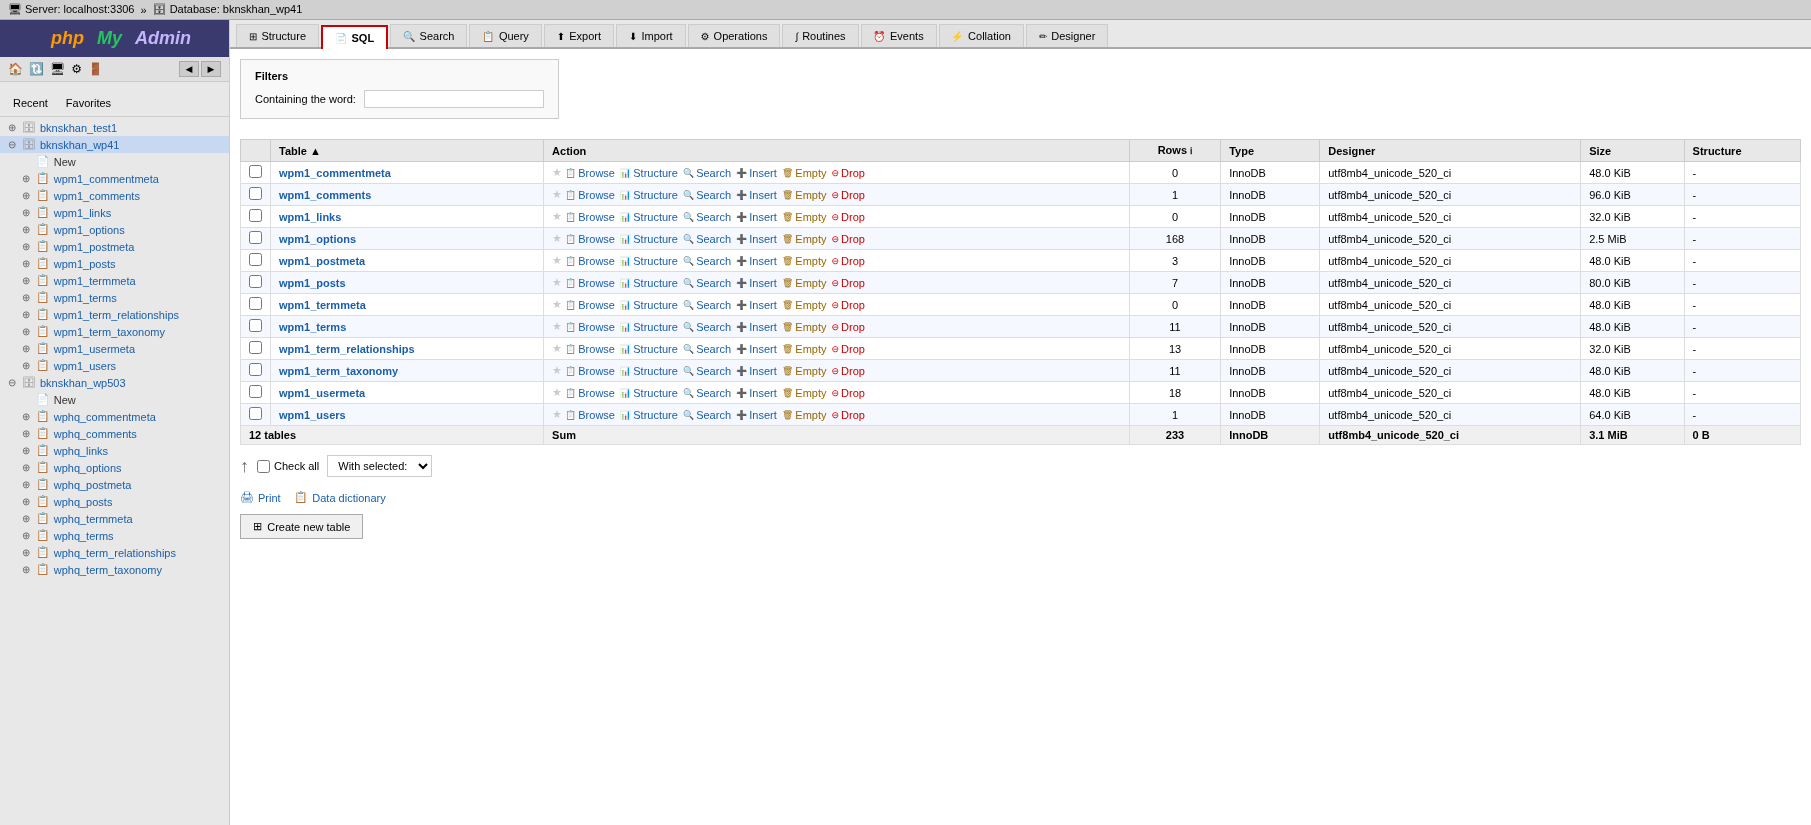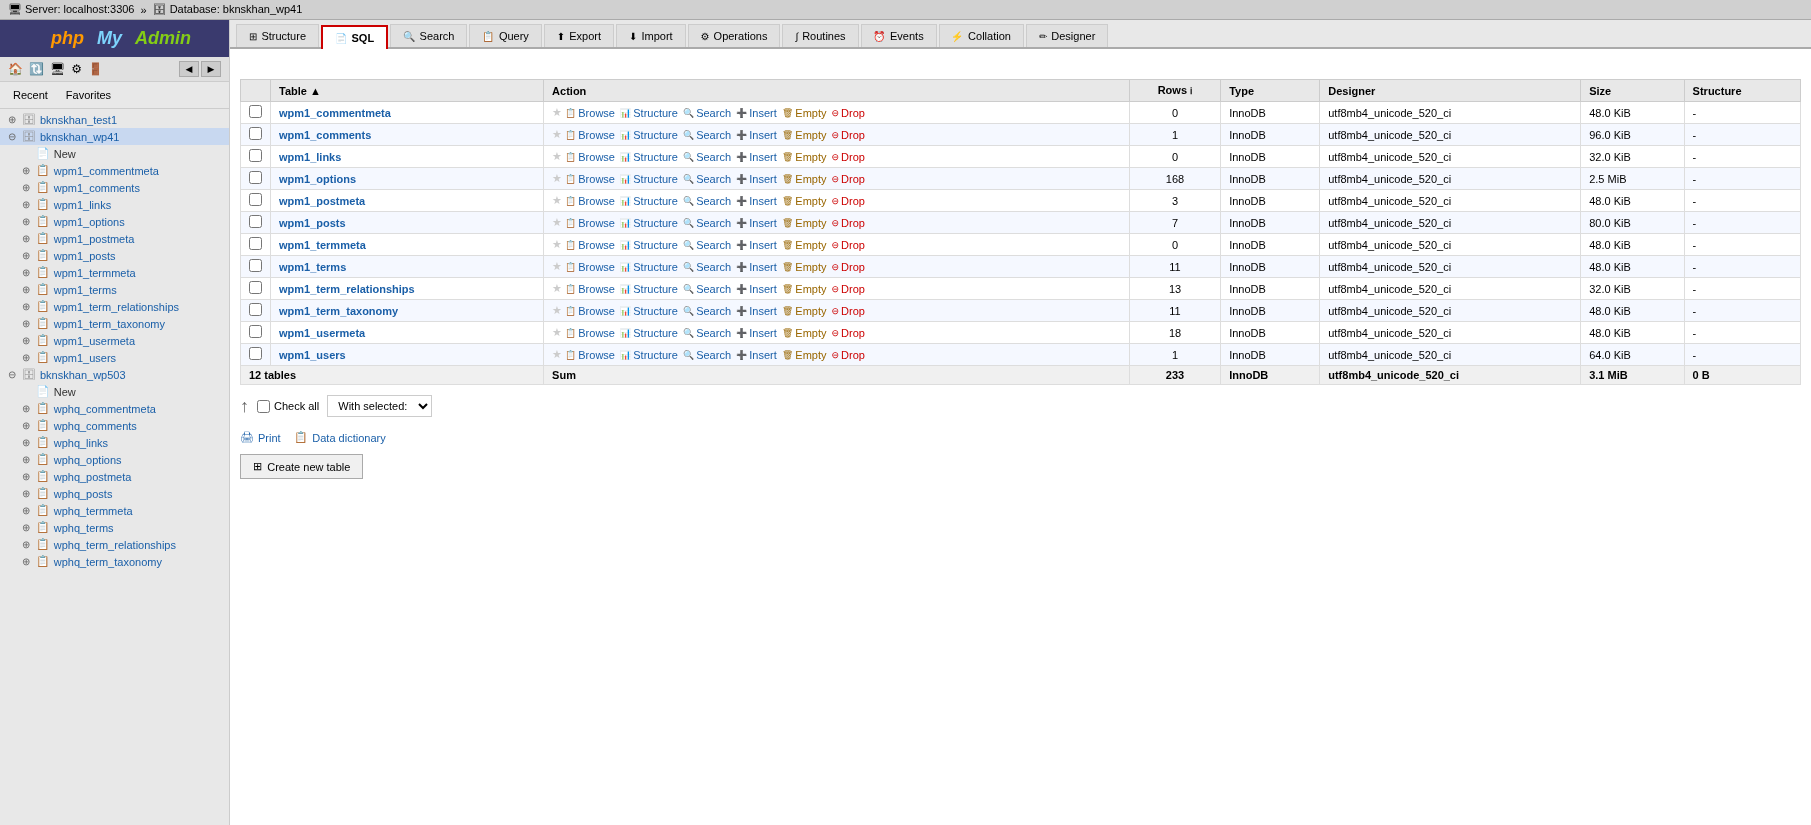--- a/index.html
+++ b/index.html
@@ -11,21 +11,21 @@
     
     #main { display: flex; flex: 1; overflow: hidden; }
 
     
     #sidebar { width: 230px; background: #e8e8e8; border-right: 1px solid #ccc; display: flex; flex-direction: column; overflow: hidden; }
     #sidebar-header { background: #3a3a6e; padding: 8px; display: flex; align-items: center; justify-content: center; }
     #sidebar-header .logo-text { color: #ff6600; font-size: 18px; font-weight: bold; font-style: italic; }
     #sidebar-header .logo-text span { color: #fff; margin-left: 13px; }
     #sidebar-icons { background: #e0e0e0; padding: 4px 8px; display: flex; gap: 6px; align-items: center; border-bottom: 1px solid #ccc; }
     #sidebar-tabs { display: flex; gap: 4px; padding: 4px 6px; background: #e8e8e8; border-bottom: 1px solid #ccc; }
-    #sidebar-tabs .tab { font-size: 11px; cursor: pointer; padding: 2px 6px; border: 1px solid transparent; }
+    #sidebar-tabs .tab { font-size: 11px; cursor: pointer; padding: 2px 6px; border: 1px solid transparent; margin-top: 8px; }
     #sidebar-tree { flex: 1; overflow-y: auto; padding: 2px 0; }
     .tree-item { padding: 2px 8px; cursor: pointer; white-space: nowrap; display: flex; align-items: center; gap: 4px; font-size: 11px; }
     .tree-item.selected { background: #c8d8f0; }
     .tree-item .expand { color: #666; font-size: 10px; width: 10px; display: inline-block; }
     .tree-item .item-label { color: #1a5fa8; }
     .tree-item.table-item { padding-left: 30px; }
     .tree-item.new-item { padding-left: 30px; color: #333; }
     .tree-item.new-item .item-label { color: #333; font-weight: normal; }
     .sidebar-scroll-btn { width: 20px; height: 16px; background: #ccc; border: 1px solid #aaa; display: flex; align-items: center; justify-content: center; cursor: pointer; font-size: 9px; }
 
@@ -42,21 +42,21 @@
     #content-scroll { flex: 1; overflow-y: auto; padding: 10px; }
 
     
     .filters-box { border: 1px solid #ccc; padding: 10px 14px; margin-bottom: 14px; background: #f9f9f9; display: inline-block; min-width: 300px; }
     .filters-title { font-size: 11px; font-weight: bold; margin-bottom: 8px; }
     .filter-row { display: flex; align-items: center; gap: 8px; font-size: 11px; }
     .filter-row label { white-space: nowrap; }
     .filter-row input { border: 1px solid #ccc; padding: 2px 4px; font-size: 11px; width: 180px; }
 
     
-    .db-table { width: 100%; border-collapse: collapse; font-size: 11px; margin-top: 20px; }
+    .db-table { width: 100%; border-collapse: collapse; font-size: 11px; margin-top: 6px; }
     .db-table th { background: #e8e8e8; border: 1px solid #ccc; padding: 4px 8px; text-align: left; font-weight: bold; white-space: nowrap; }
     .db-table th.sortable { cursor: pointer; }
     .db-table td { border: 1px solid #ddd; padding: 3px 8px; white-space: nowrap; }
     .db-table tr:nth-child(even) { background: #f5f8ff; }
     .db-table .action-btn { color: #1a5fa8; cursor: pointer; text-decoration: none; display: inline-flex; align-items: center; gap: 2px; margin-right: 2px; font-size: 11px; }
     .db-table .action-btn.drop { color: #cc0000; }
     .db-table .action-btn.empty { color: #996600; }
     .db-table .star { color: #ccc; cursor: pointer; font-size: 11px; }
     .db-table .num { text-align: center; }
     .db-table .summary-row td { font-weight: bold; background: #f0f0f0; }
@@ -97,21 +97,21 @@
     🗄
     <span>Database: bknskhan_wp41</span>
   </span>
 </div>
 
 <div id="main">
 
   <div id="sidebar">
     <div id="sidebar-header">
       <span class="logo-text">
-        <span style="color:#ff9900">php</span><span style="color:#7dd3fc">My</span><span style="color:#84cc16">Admin</span>
+        <span style="color:#ff9900">php</span><span style="color:#22c55e">My</span><span style="color:#c4b5fd">Admin</span>
       </span>
     </div>
     <div id="sidebar-icons">
       <span>🏠</span>
       <span>🔃</span>
       <span>🖥</span>
       <span>⚙</span>
       <span>🚪</span>
       <div style="margin-left:auto; display:flex; gap:2px;">
         <div class="sidebar-scroll-btn">◀</div>
@@ -304,20 +304,27 @@
           <span>Collation</span>
         </div>
         <div class="nav-tab">
           <span class="tab-icon">✏</span>
           <span>Designer</span>
         </div>
       </div>
     <div id="content-scroll">
 
       
+      <div class="filters-box">
+        <div class="filters-title">Filters</div>
+        <div class="filter-row">
+          <label>Containing the word:</label>
+          <input type="text" style="">
+        </div>
+      </div>
 
       
       <table class="db-table">
         <thead>
           <tr>
             <th style="width:22px;"></th>
             <th class="sortable">Table ▲</th>
             <th>Action</th>
             <th class="sortable num">Rows <span style="font-size:9px;">ℹ</span></th>
             <th>Type</th>

